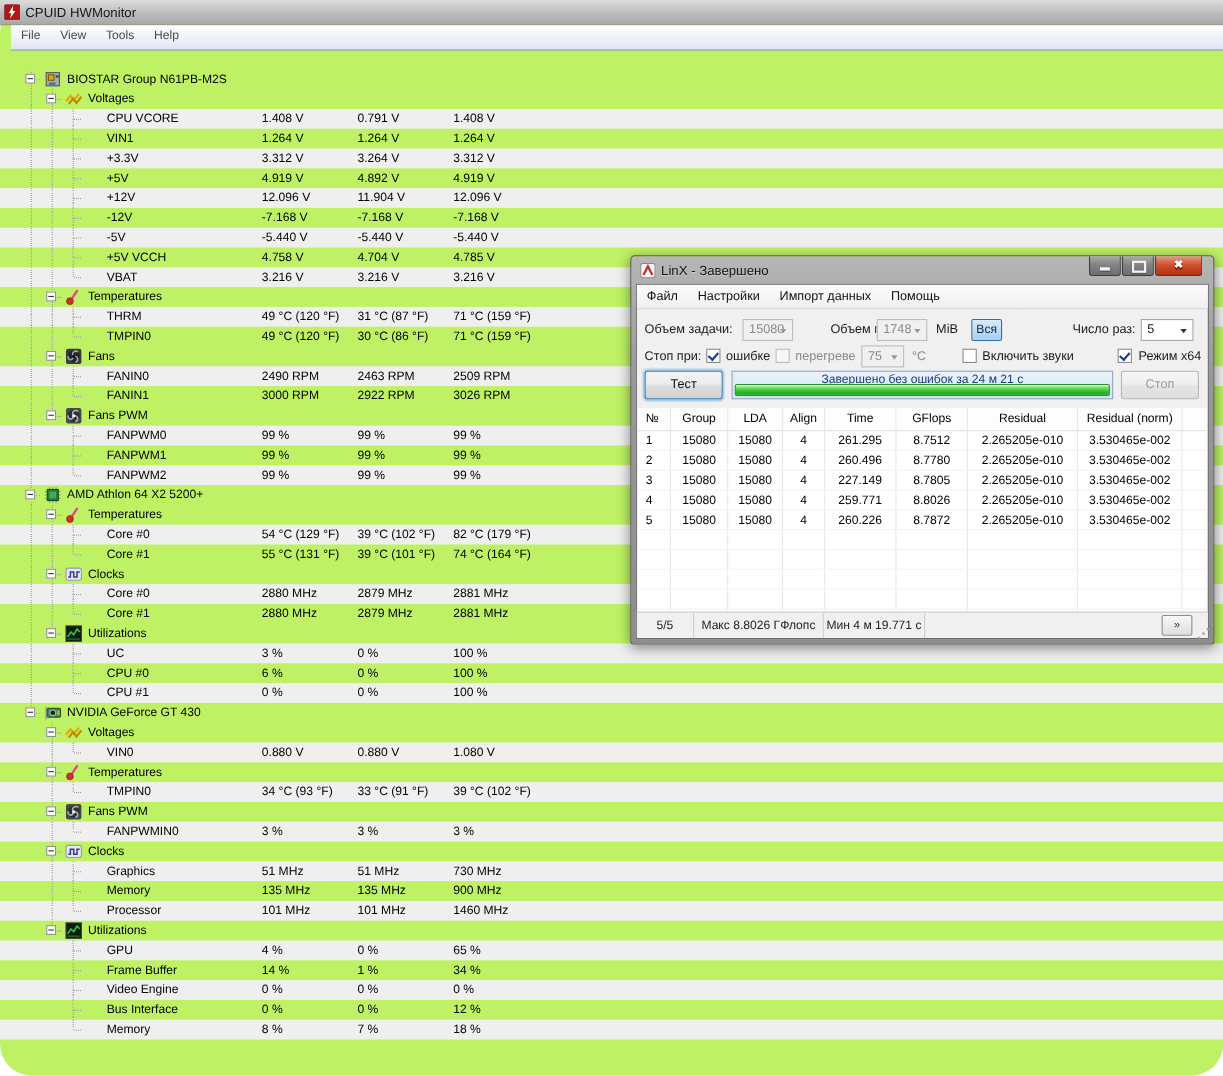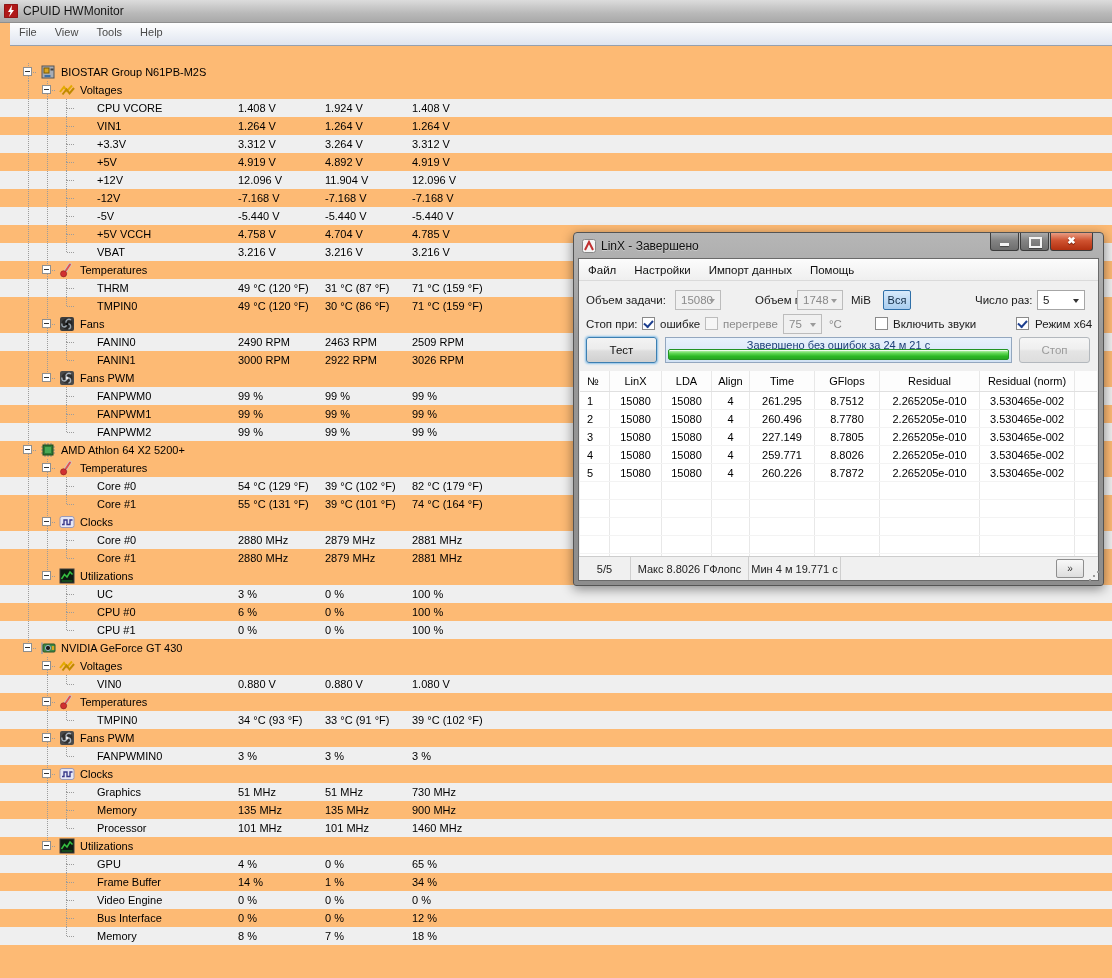--- a/index.html
+++ b/index.html
@@ -1,20 +1,20 @@
 <!DOCTYPE html>
 <html style="--stripe: #efefef; --panel-blue: #d2e2f4; --progress-green: #2cb825; --close-red: #b23010; --close-red-light: #e89c82; --accent-blue: #a9cdef; --accent-blue-light: #d8eafb;"><head>
 <meta charset="utf-8">
 <style>
   html,body{margin:0;padding:0;}
   body{width:1112px;height:978px;position:relative;overflow:hidden;background:#fff;
        font-family:"Liberation Sans",sans-serif;font-size:11px;color:#000;}
 
   
-  .hw{position:absolute;inset:0;background:#fdba74;}
+  .hw{position:absolute;inset:0;background:#bef264;border-radius:29px;}
   .hw-title{height:22px;background:linear-gradient(#dcdcdc,#b9b9b9 60%,#a9a9a9);
             border-bottom:1px solid #8f8f8f;display:flex;align-items:center;padding-left:4px;}
   .appicn{width:14px;height:14px;margin-right:5px;flex:none;}
   .appicn svg{width:14px;height:14px;display:block;}
   .hw-title .t{font-size:12px;color:#151515;}
   .hw-menu{height:22px;background:linear-gradient(#fefefe,#dfe5f0);border-bottom:1px solid #96a0ae;
            display:flex;align-items:flex-start;color:#4a4a4a;font-size:11px;margin-left:10px;}
   .hw-menu span{padding:3px 9px;cursor:default;}
   .hw-cols{height:18px;background:linear-gradient(#ffffff,#f1f1f1);border-bottom:1px solid #d6d6d6;position:relative;}
   .hw-cols .cl{position:absolute;top:2px;color:#1a1a1a;}
@@ -171,21 +171,21 @@
         <span class="gcell g-line"></span>
         <span class="gcell g-line"></span>
         <span class="gcell con">
           <i class="vtop"></i>
           <i class="vbot"></i>
           <i class="hstub"></i>
         </span>
         <span class="leafgap"></span>
         <span class="tlabel">CPU VCORE</span>
         <span class="tval v1">1.408 V</span>
-        <span class="tval v2">1.924 V</span>
+        <span class="tval v2">0.791 V</span>
         <span class="tval v3">1.408 V</span>
       </div>
       <div class="trow">
         <span class="gcell"></span>
         <span class="gcell g-line"></span>
         <span class="gcell g-line"></span>
         <span class="gcell con">
           <i class="vtop"></i>
           <i class="vbot"></i>
           <i class="hstub"></i>
@@ -963,21 +963,21 @@
       <div class="progress">
         <div class="ptext">Завершено без ошибок за 24 м 21 с</div>
         <div class="pbar"></div>
       </div>
       <button class="btn stop" style="left:440px">Стоп</button>
     </div>
 
     <div class="lx-table" id="lxTable">
         <div class="lrow head">
           <div class="lcell c0" style="width: 30px;">№</div>
-          <div class="lcell" style="width: 52px;">LinX</div>
+          <div class="lcell" style="width: 52px;">Group</div>
           <div class="lcell" style="width: 50px;">LDA</div>
           <div class="lcell" style="width: 38px;">Align</div>
           <div class="lcell" style="width: 65px;">Time</div>
           <div class="lcell" style="width: 65px;">GFlops</div>
           <div class="lcell" style="width: 100px;">Residual</div>
           <div class="lcell" style="width: 95px;">Residual (norm)</div>
           <div class="lcell fill"></div>
         </div>
         <div class="lrow">
           <div class="lcell c0" style="width: 30px;">1</div>

